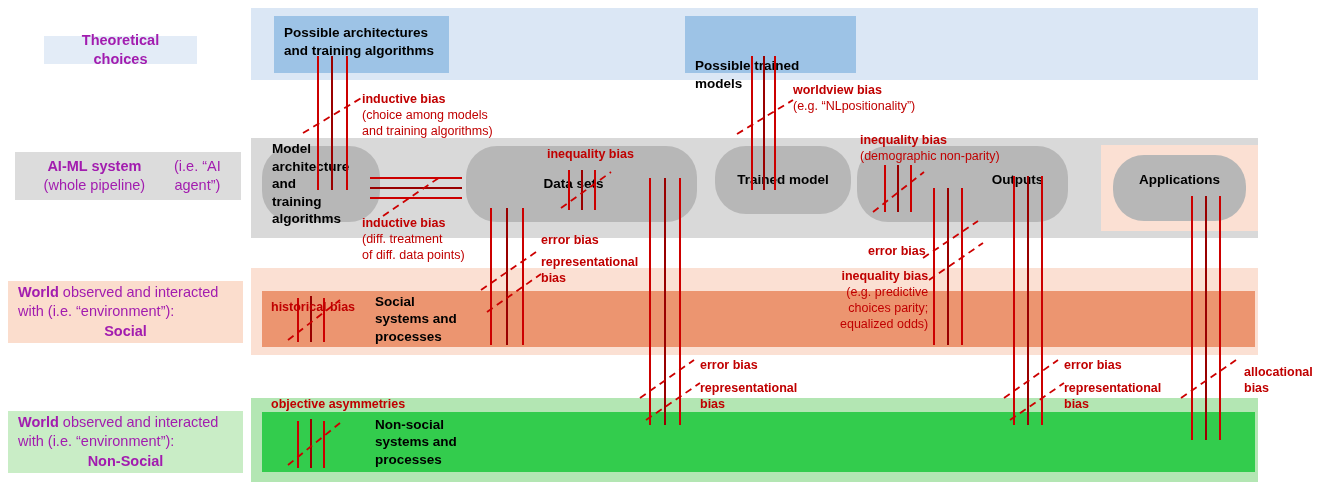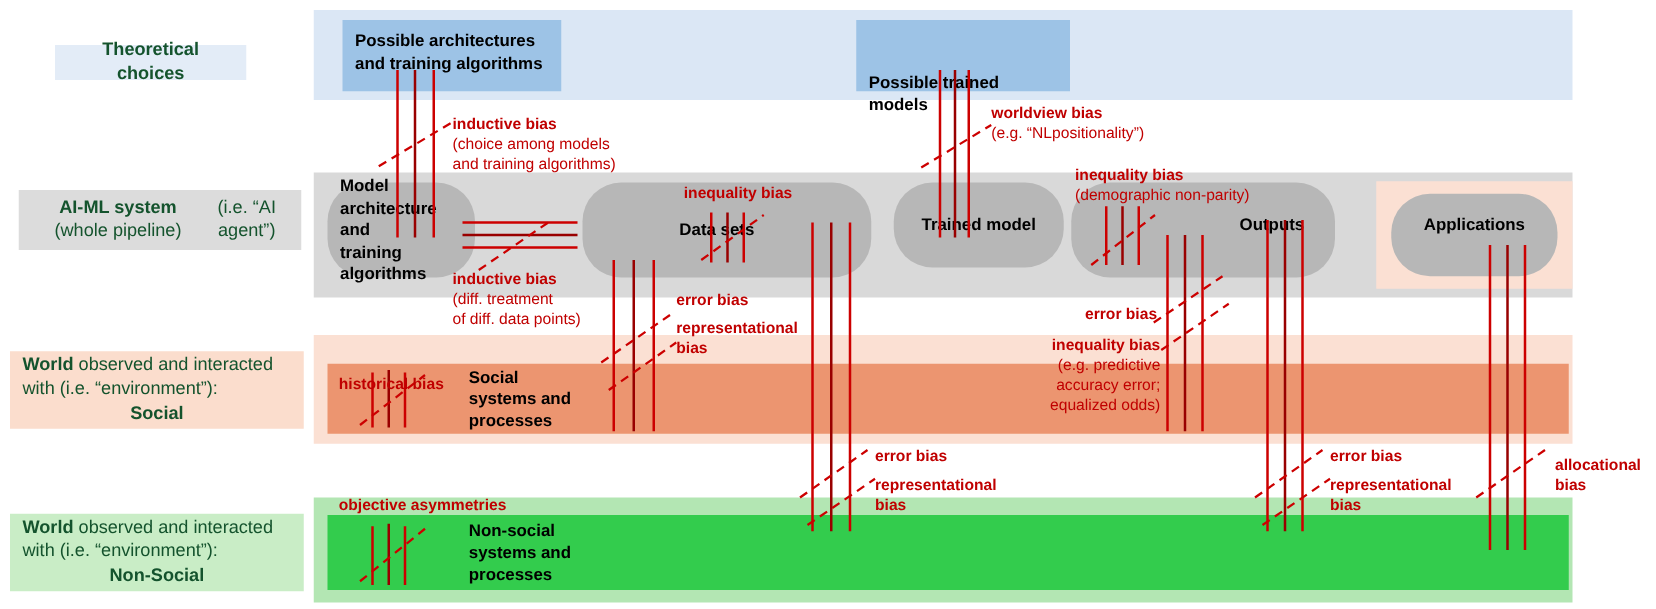--- a/index.html
+++ b/index.html
@@ -24,21 +24,21 @@
   .band-nonsocial{background:#b3e6b3;}
 
   
   .rowlabel{
     position:absolute;
     display:flex;
     align-items:center;
     justify-content:center;
     text-align:center;
     font-size:14.5px;
-    color:#14532d;
+    color:#a21caf;
     line-height:1.32;
     padding:6px 10px;
     box-sizing:border-box;
   }
   .rowlabel.lbl-theoretical{background:#e3ecf7;font-weight:bold;}
   .rowlabel.lbl-aiml{background:#dcdcdc;}
   .rowlabel.lbl-social{background:#fbddcd;}
   .rowlabel.lbl-nonsocial{background:#c9edc6;}
   .rowlabel b{font-weight:bold;}
 
@@ -293,21 +293,21 @@
     <span class="hd">bias</span>
   </div>
 
   <div class="ann" style="left:868px;top:243px;">
     <span class="hd">error bias</span>
   </div>
 
   <div class="ann" style="left:840px;top:268px;text-align:right;">
     <span class="hd">inequality bias</span>
     <span class="sub">(e.g. predictive</span>
-    <span class="sub">accuracy error;</span>
+    <span class="sub">choices parity;</span>
     <span class="sub">equalized odds)</span>
   </div>
 
   <div class="ann" style="left:271px;top:275px;margin-top:24px;">
     <span class="hd">historical bias</span>
   </div>
 
   <div class="ann" style="left:700px;top:357px;">
     <span class="hd">error bias</span>
   </div>

